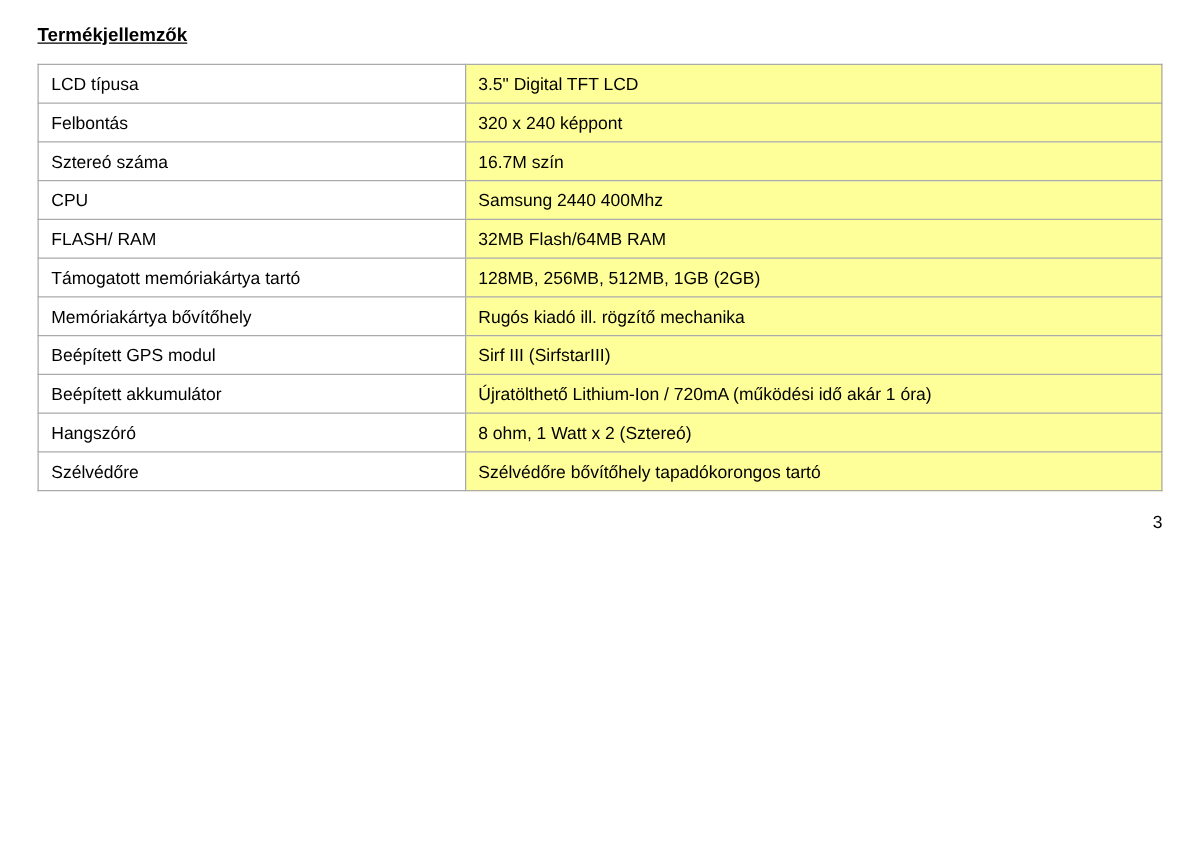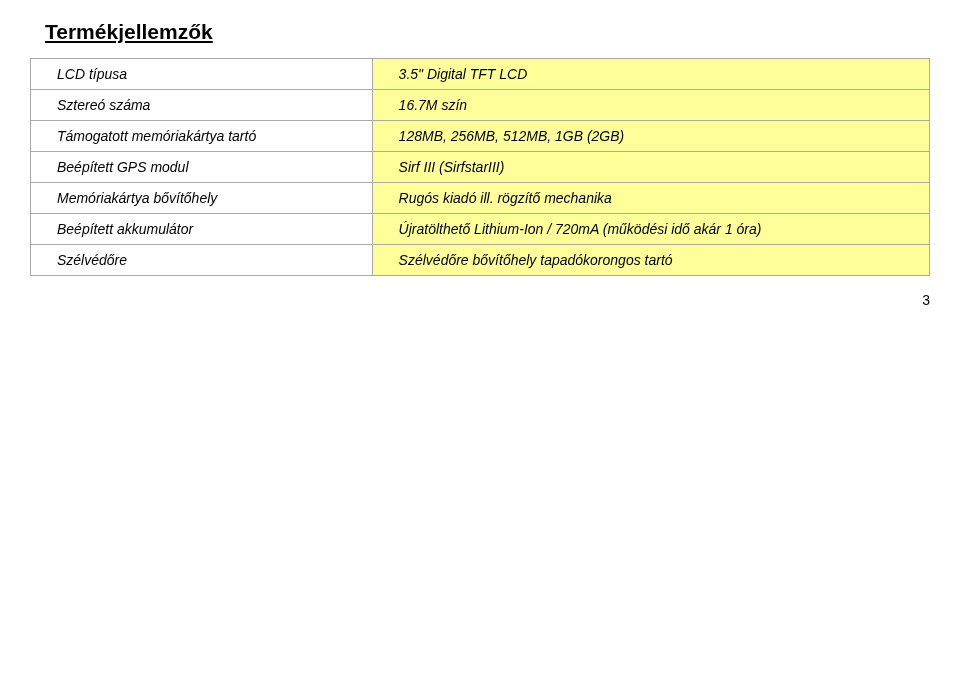--- a/index.html
+++ b/index.html
@@ -4,39 +4,37 @@
   <style>
     * { margin: 0; padding: 0; box-sizing: border-box; }
     body {
       font-family: Arial, sans-serif;
       font-size: 14px;
       background: #fff;
       padding: 20px 30px;
       color: #000;
     }
     h2 {
-      font-size: 21px;
+      font-size: 15px;
       font-weight: bold;
       text-decoration: underline;
       margin-bottom: 14px;
-      margin-left: 15px;
     }
     table {
       width: 100%;
       border-collapse: collapse;
       border: 1px solid #aaa;
     }
     tr {
       border-bottom: 1px solid #aaa;
     }
     td {
-      padding: 7px 26px;
+      padding: 7px 10px;
       border: 1px solid #aaa;
       vertical-align: middle;
-      font-style: italic;
     }
     td:first-child {
       width: 38%;
       background: #fff;
       font-weight: normal;
     }
     td:last-child {
       background: #ffff99;
     }
     .page-number {
@@ -50,38 +48,54 @@
 
 <h2>Termékjellemzők</h2>
 
 <table>
   <tbody id="table-body">
   <tr>
         <td>LCD típusa</td>
         <td>3.5" Digital TFT LCD</td>
       </tr>
       <tr>
+        <td>Felbontás</td>
+        <td>320 x 240 képpont</td>
+      </tr>
+      <tr>
         <td>Sztereó száma</td>
         <td>16.7M szín</td>
+      </tr>
+      <tr>
+        <td>CPU</td>
+        <td>Samsung 2440 400Mhz</td>
+      </tr>
+      <tr>
+        <td>FLASH/ RAM</td>
+        <td>32MB Flash/64MB RAM</td>
       </tr>
       <tr>
         <td>Támogatott memóriakártya tartó</td>
         <td>128MB, 256MB, 512MB, 1GB (2GB)</td>
       </tr>
       <tr>
+        <td>Memóriakártya bővítőhely</td>
+        <td>Rugós kiadó ill. rögzítő mechanika</td>
+      </tr>
+      <tr>
         <td>Beépített GPS modul</td>
         <td>Sirf III (SirfstarIII)</td>
       </tr>
       <tr>
-        <td>Memóriakártya bővítőhely</td>
-        <td>Rugós kiadó ill. rögzítő mechanika</td>
+        <td>Beépített akkumulátor</td>
+        <td>Újratölthető Lithium-Ion / 720mA (működési idő akár 1 óra)</td>
       </tr>
       <tr>
-        <td>Beépített akkumulátor</td>
-        <td>Újratölthető Lithium-Ion / 720mA (működési idő akár 1 óra)</td>
+        <td>Hangszóró</td>
+        <td>8 ohm, 1 Watt x 2 (Sztereó)</td>
       </tr>
       <tr>
         <td>Szélvédőre</td>
         <td>Szélvédőre bővítőhely tapadókorongos tartó</td>
       </tr>
     </tbody>
 </table>
 
 <div class="page-number">3</div>
 

